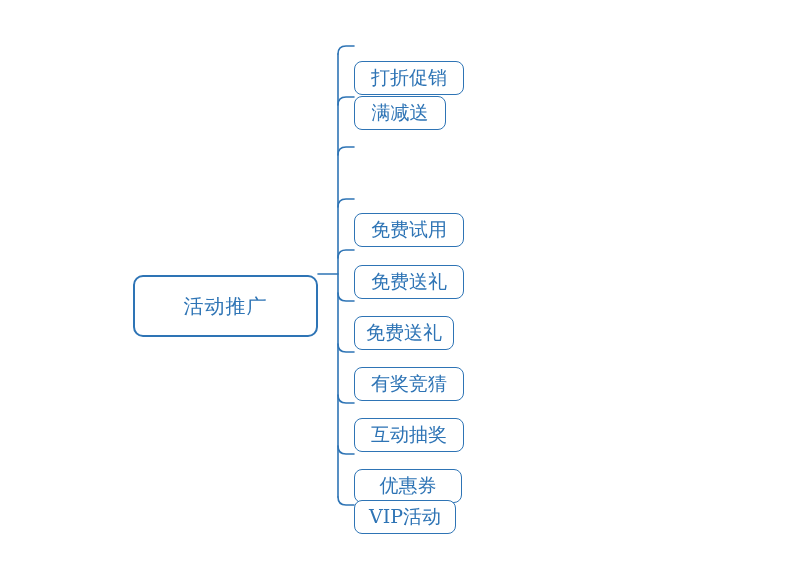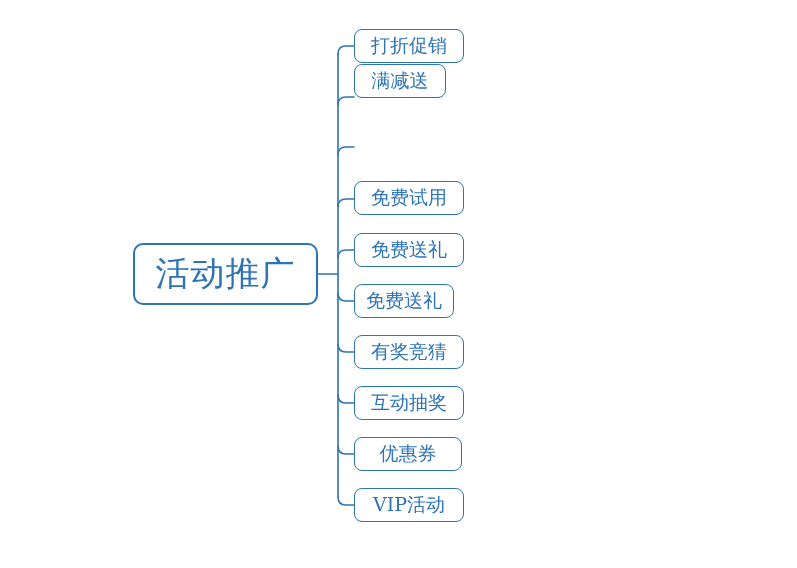--- a/index.html
+++ b/index.html
@@ -28,27 +28,28 @@
     position: absolute;
     display: flex;
     align-items: center;
     justify-content: center;
     border: 1.5px solid var(--accent);
     border-radius: 8px;
     color: var(--accent);
     background: var(--bg);
     white-space: nowrap;
     cursor: default;
+    margin-top: 32px;
   }
   .root-node {
     left: 133px; top: 243px;
     width: 185px; height: 62px;
     border-width: 2px;
     border-radius: 10px;
-    font-size: 34px;
+    font-size: 20px;
     letter-spacing: 1px;
   }
   .child-node {
     left: 354px;
     height: 34px;
     font-size: 19px;
   }
 </style>
 </head>
 <body>
@@ -73,15 +74,15 @@
   <div class="node root-node">活动推广</div>
 
   <div class="node child-node" style="top:29px;  width:110px">打折促销</div>
   <div class="node child-node" style="top:64px;  width:92px">满减送</div>
   <div class="node child-node" style="top:181px; width:110px">免费试用</div>
   <div class="node child-node" style="top:233px; width:110px">免费送礼</div>
   <div class="node child-node" style="top:284px; width:100px">免费送礼</div>
   <div class="node child-node" style="top:335px; width:110px">有奖竞猜</div>
   <div class="node child-node" style="top:386px; width:110px">互动抽奖</div>
   <div class="node child-node" style="top:437px; width:108px">优惠券</div>
-  <div class="node child-node" style="top:488px; width:110px">VIP活动</div>
+  <div class="node child-node" style="top:468px; width:102px">VIP活动</div>
 
 </div>
 
 </body></html>

